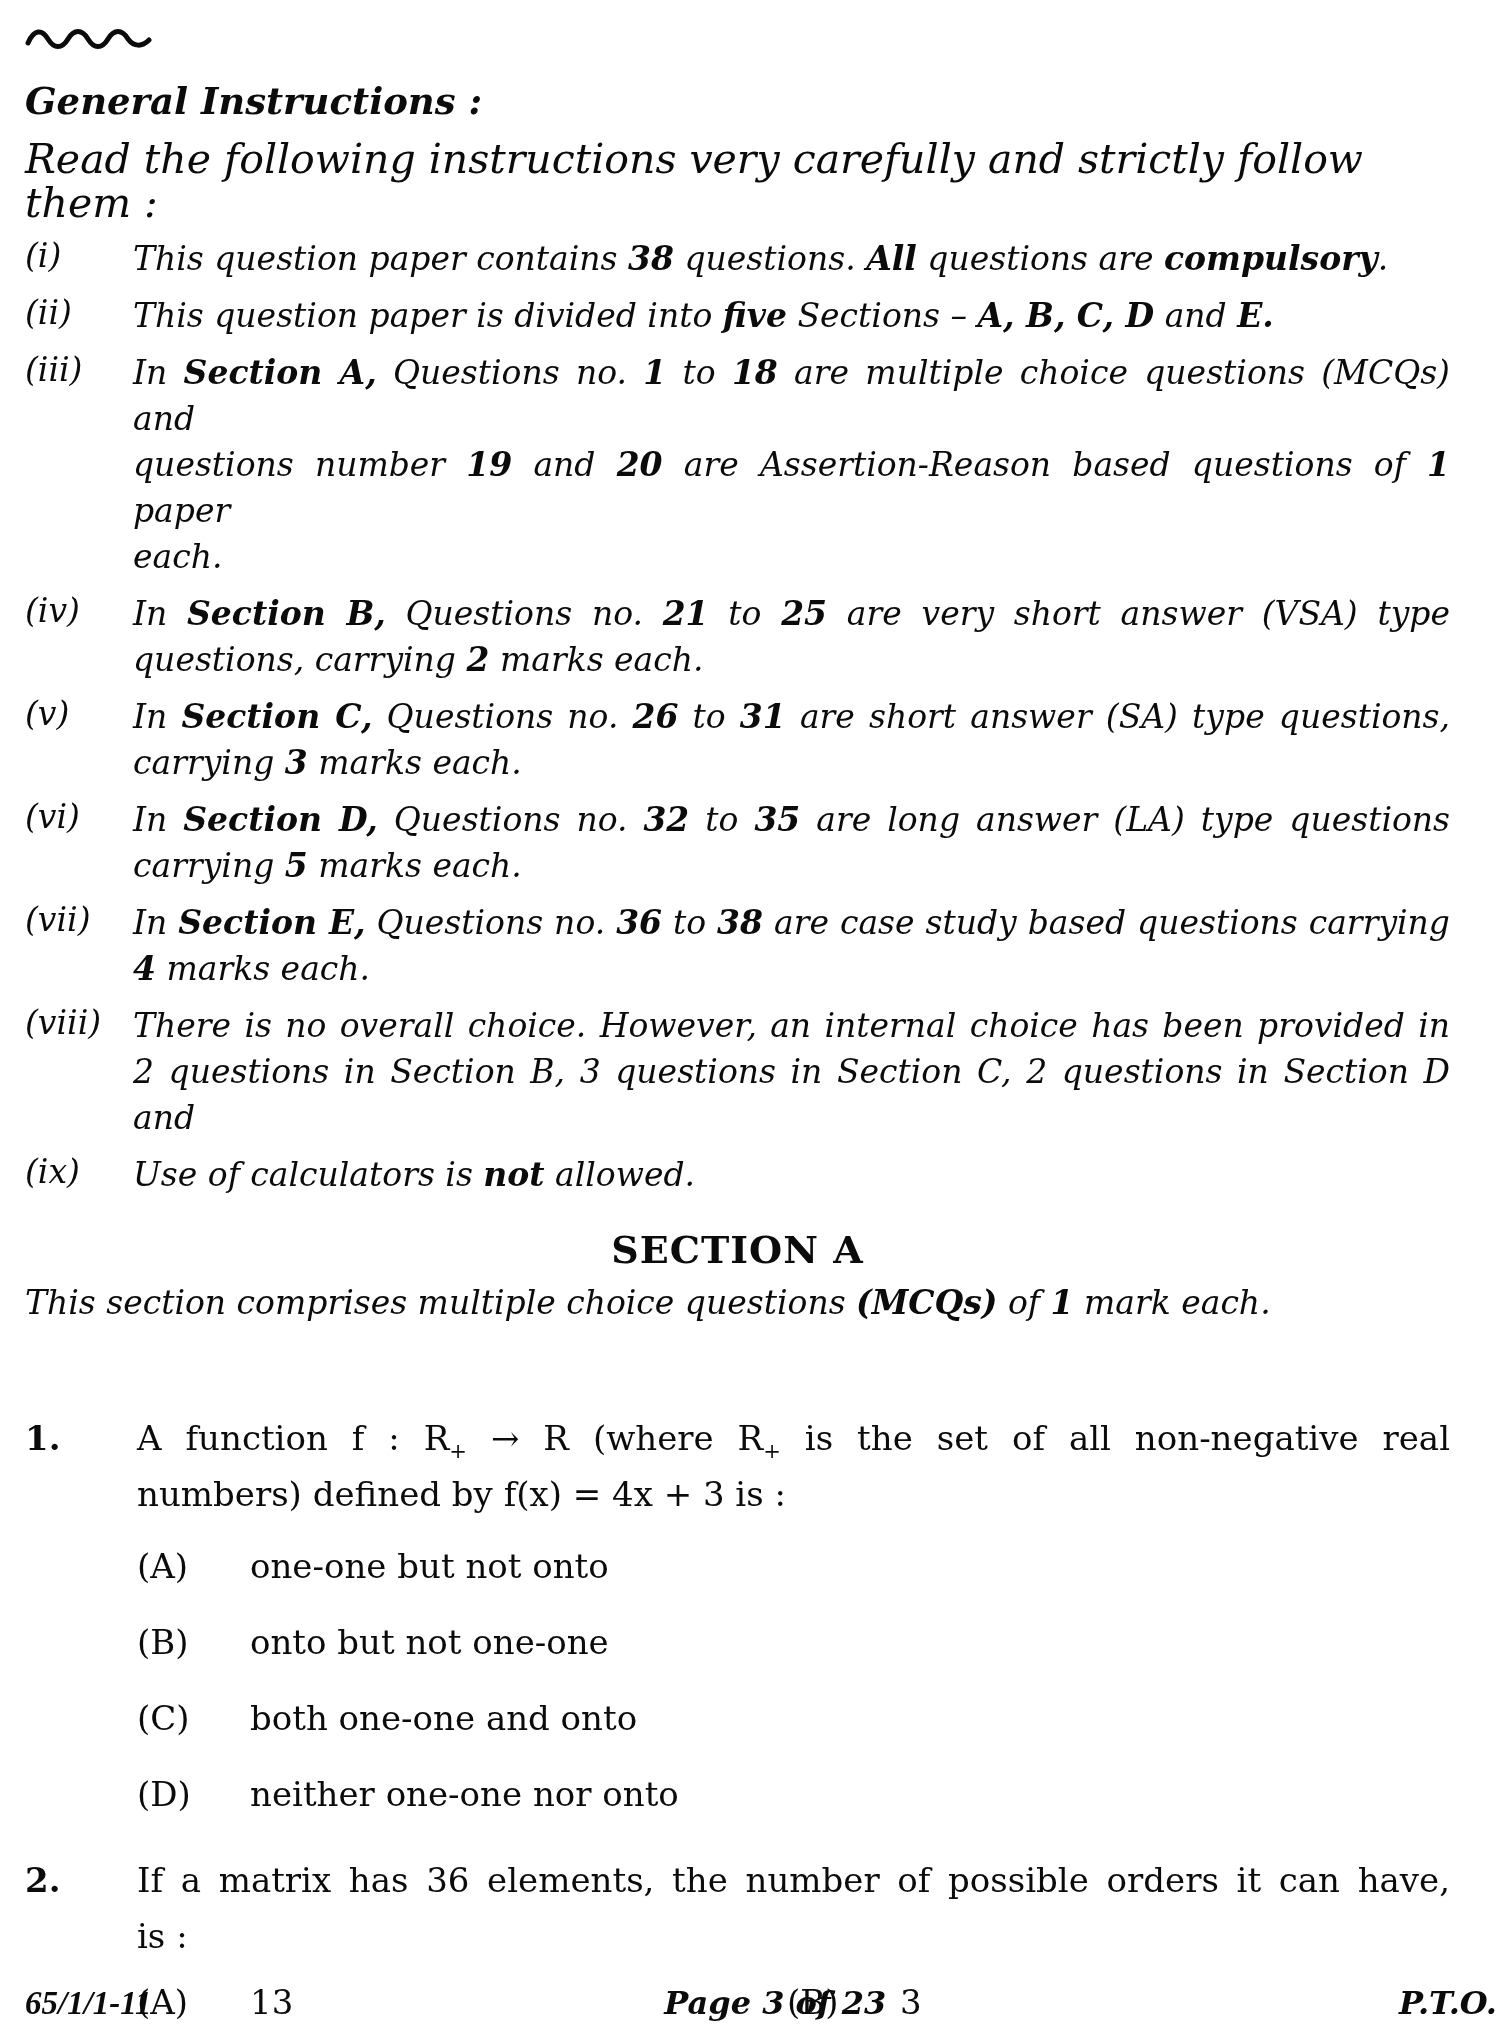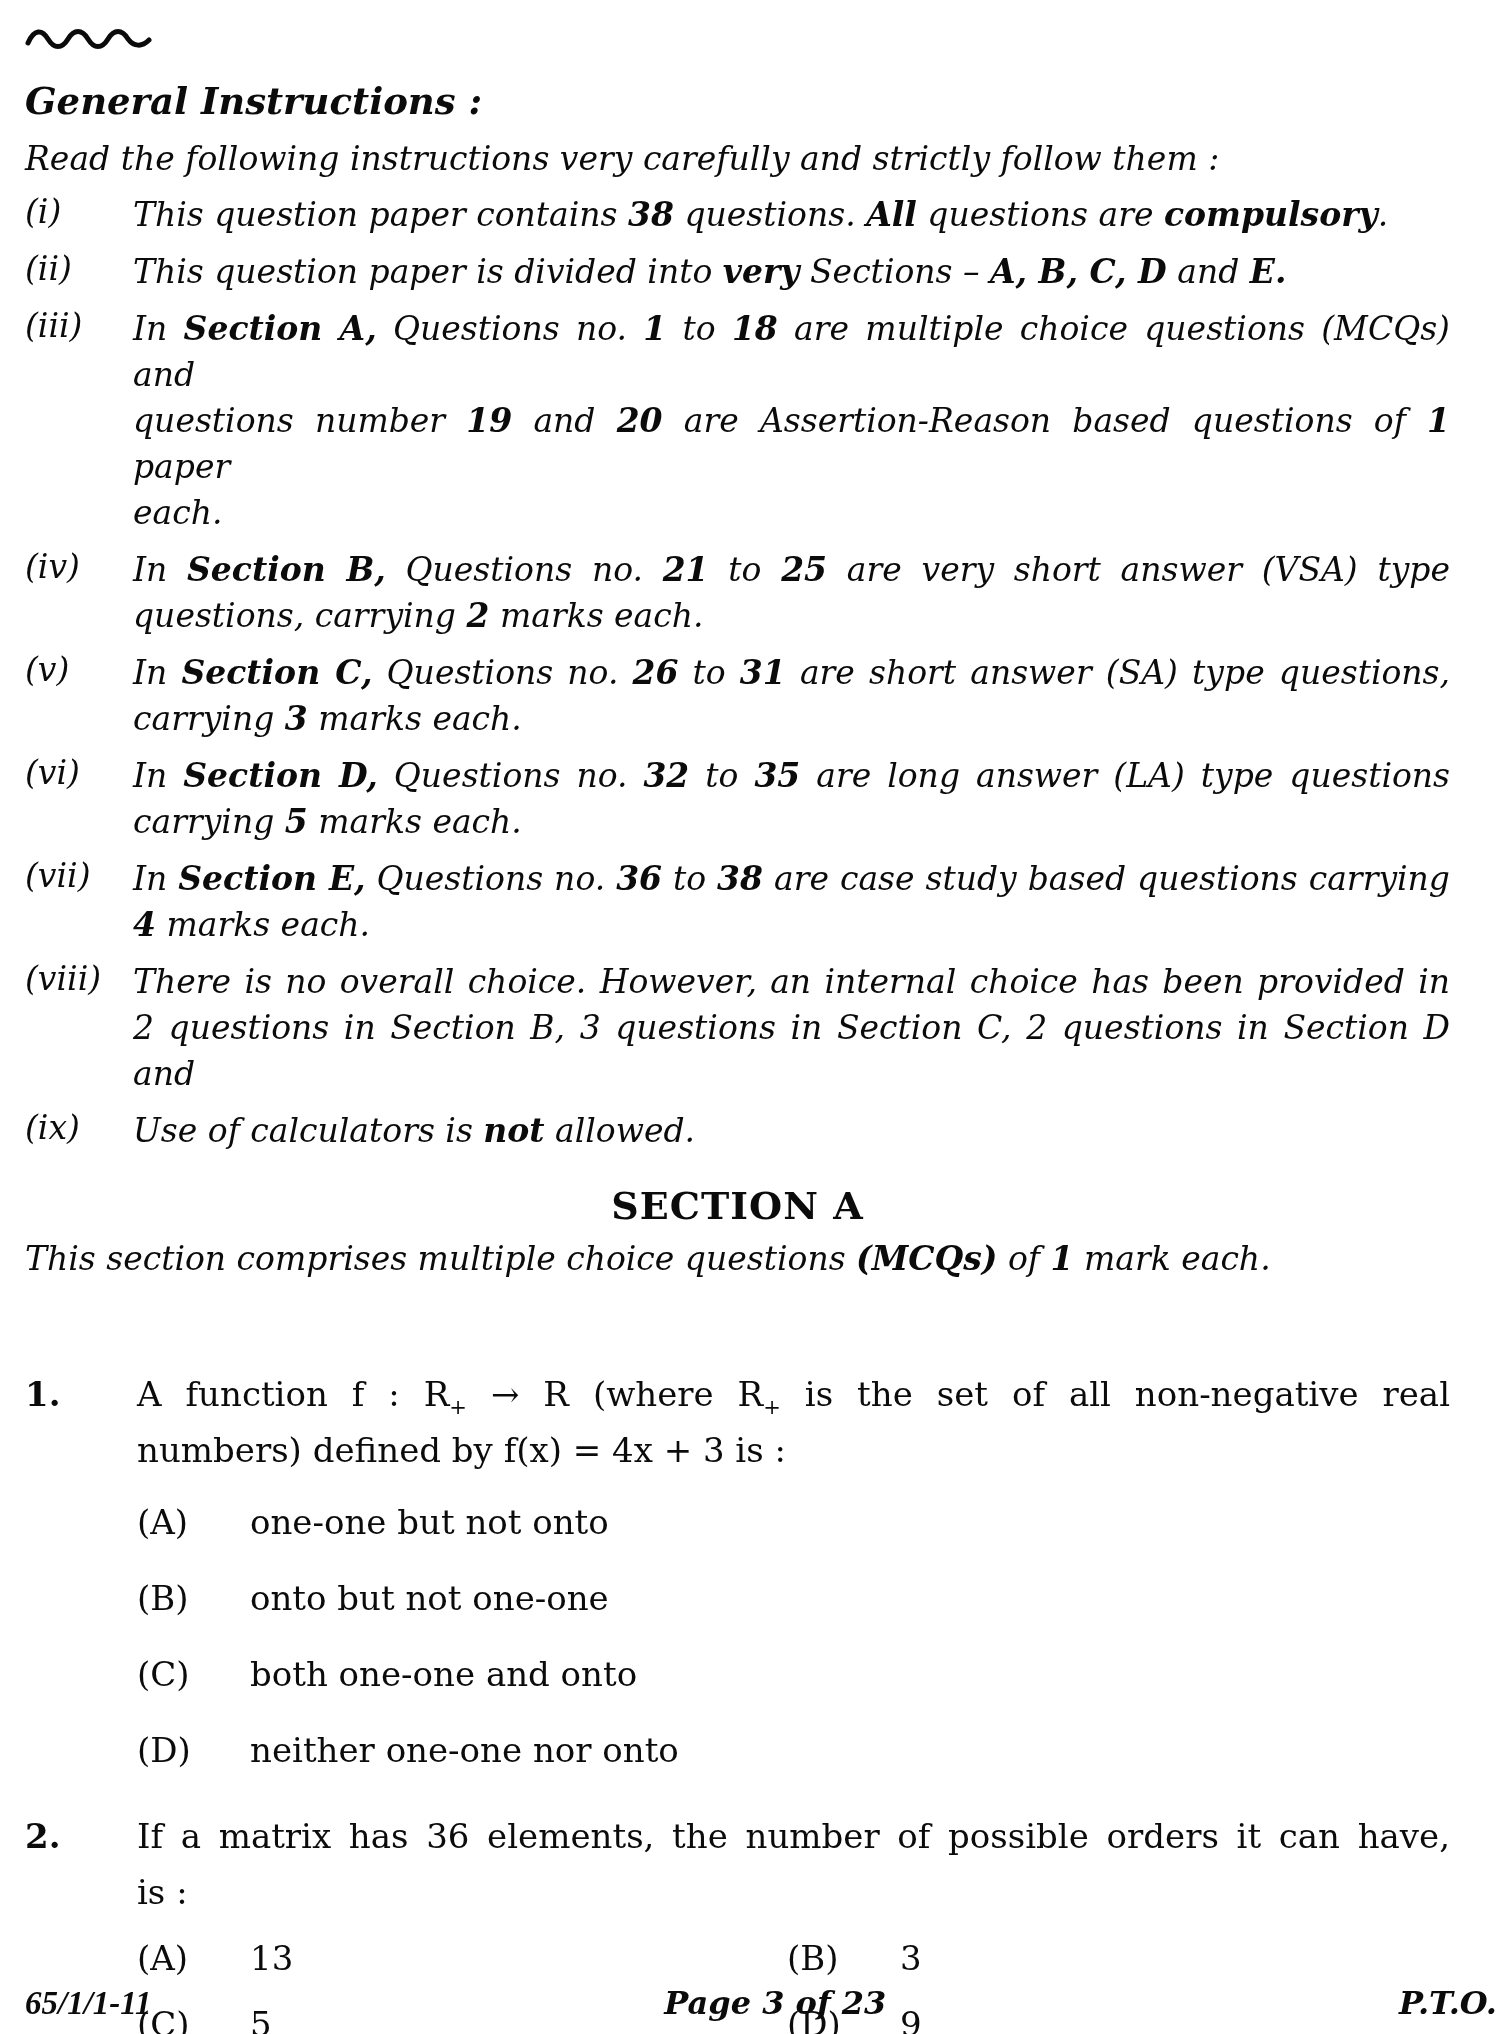--- a/index.html
+++ b/index.html
@@ -14,21 +14,21 @@
   }
   .content{padding:25px 55px 0 25px;}
   .squiggle{display:block;margin:0 0 2px 0;}
   .gi-heading{
     margin:26px 0 0 0;
     font-size:37px;font-weight:bold;font-style:italic;
     line-height:44px;
   }
   .gi-intro{
     margin:14px 0 0 0;
-    font-size:33px;font-style:italic;line-height:44px;
+    font-size:41px;font-style:italic;line-height:44px;
   }
   .instructions{font-size:33px;font-style:italic;margin-top:8px;}
   .inst-item{display:flex;margin-top:11px;}
   .inst-label{width:108px;flex:none;}
   .inst-body{flex:1;min-width:0;}
   .tline{line-height:46px;}
   .just{text-align:justify;text-align-last:justify;}
   .b{font-weight:bold;}
   sub{font-size:0.62em;line-height:0;}
   .section-title{
@@ -83,21 +83,21 @@
     <div class="instructions" id="instructions-list">
         <div class="inst-item">
           <div class="inst-label">(i)</div>
           <div class="inst-body">
             <div class="tline"><span>This question paper contains </span><span class="b">38</span><span> questions. </span><span class="b">All</span><span> questions are </span><span class="b">compulsory</span><span>.</span></div>
           </div>
         </div>
         <div class="inst-item">
           <div class="inst-label">(ii)</div>
           <div class="inst-body">
-            <div class="tline"><span>This question paper is divided into </span><span class="b">very</span><span> Sections – </span><span class="b">A, B, C, D</span><span> and </span><span class="b">E.</span></div>
+            <div class="tline"><span>This question paper is divided into </span><span class="b">five</span><span> Sections – </span><span class="b">A, B, C, D</span><span> and </span><span class="b">E.</span></div>
           </div>
         </div>
         <div class="inst-item">
           <div class="inst-label">(iii)</div>
           <div class="inst-body">
             <div class="tline just"><span>In </span><span class="b">Section A,</span><span> Questions no. </span><span class="b">1</span><span> to </span><span class="b">18</span><span> are multiple choice questions (MCQs) and</span></div>
             <div class="tline just"><span>questions number </span><span class="b">19</span><span> and </span><span class="b">20</span><span> are Assertion-Reason based questions of </span><span class="b">1</span><span> paper</span></div>
             <div class="tline"><span>each.</span></div>
           </div>
         </div>

